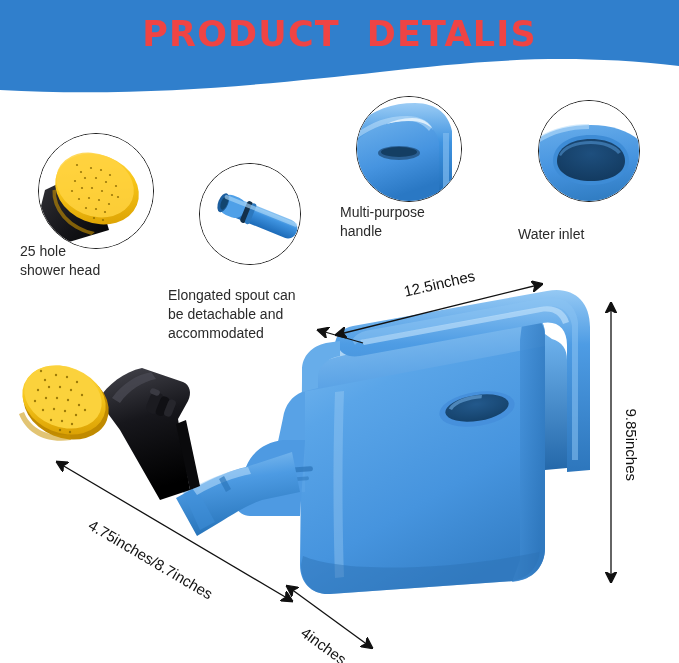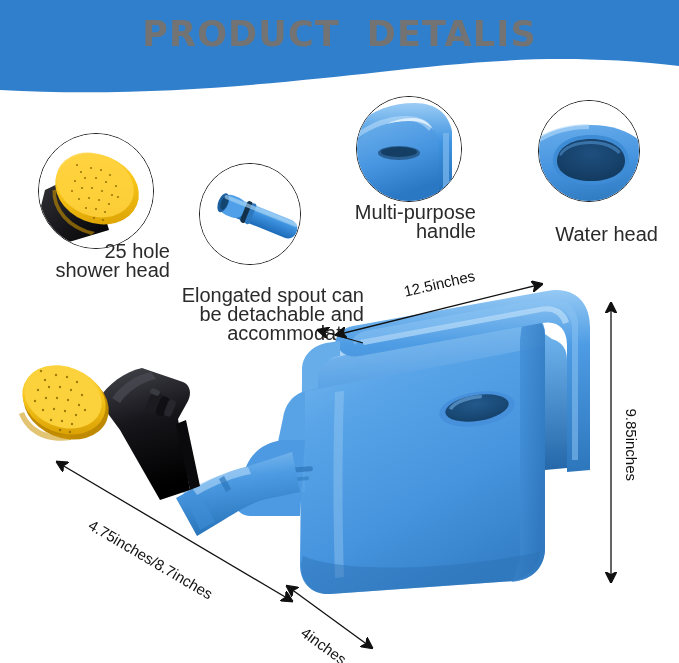--- a/index.html
+++ b/index.html
@@ -21,41 +21,41 @@
     position: absolute;
     left: 0; top: 0;
     width: 679px;
     height: 108px;
   }
   .banner-title {
     position: absolute;
     left: 0; top: 14px;
     width: 679px;
     text-align: center;
-    color: #737373;
+    color: #ef4444;
     font-size: 35px;
     font-weight: bold;
     letter-spacing: 1.2px;
     white-space: pre;
     font-family: "DejaVu Sans", sans-serif;
   }
 
   
   .callout-circle {
     position: absolute;
     border: 1.6px solid #1b1b1b;
     border-radius: 50%;
     overflow: hidden;
     background: #ffffff;
   }
   .callout-caption {
     position: absolute;
-    text-align: right;
+    text-align: left;
     color: #2a2a2a;
-    font-size: 20px;
+    font-size: 14px;
     line-height: 19px;
     white-space: pre-line;
     font-family: "Liberation Sans", sans-serif;
   }
 
   
   .dim-label {
     position: absolute;
     color: #111111;
     font-size: 15px;
@@ -194,21 +194,21 @@
         </radialGradient>
       </defs>
       <rect x="0" y="0" width="100" height="100" fill="#ffffff"></rect>
       <path d="M-10,44 C6,30 28,24 52,24 C76,24 96,32 106,46 L106,110 L-10,110 Z" fill="url(#inBody)"></path>
       <path d="M14,60 C14,44 30,34 52,34 C74,34 90,44 90,60 C90,74 74,84 52,84 C30,84 14,74 14,60 Z" fill="#3E8CD6"></path>
       <path d="M18,60 C18,47 32,38 52,38 C72,38 86,47 86,60 C86,72 72,80 52,80 C32,80 18,72 18,60 Z" fill="url(#inHole)"></path>
       <path d="M20,54 C24,45 36,40 52,40 C66,40 77,44 82,51 L79,53 C74,47 64,43 52,43 C38,43 27,47 22,55 Z" fill="#5AA0E0" opacity="0.5"></path>
       <path d="M-6,40 C8,29 28,23 50,23 L50,28 C30,28 12,33 -2,43 Z" fill="#B6DCFA" opacity="0.6"></path>
     </svg>
   </div>
-  <div class="callout-caption" style="left:518px; top:225px; width:140px;">Water head</div>
+  <div class="callout-caption" style="left:518px; top:225px; width:140px;">Water inlet</div>
 
   <svg class="abs-svg" width="679" height="663" viewBox="0 0 679 663">
     <defs>
       <linearGradient id="canBody" x1="0.1" y1="0" x2="0.6" y2="1">
         <stop offset="0%" stop-color="#7CBBF0"></stop>
         <stop offset="30%" stop-color="#5AA5E8"></stop>
         <stop offset="70%" stop-color="#4694DE"></stop>
         <stop offset="100%" stop-color="#3580C8"></stop>
       </linearGradient>
       <linearGradient id="canTop" x1="0" y1="0" x2="0.3" y2="1">

